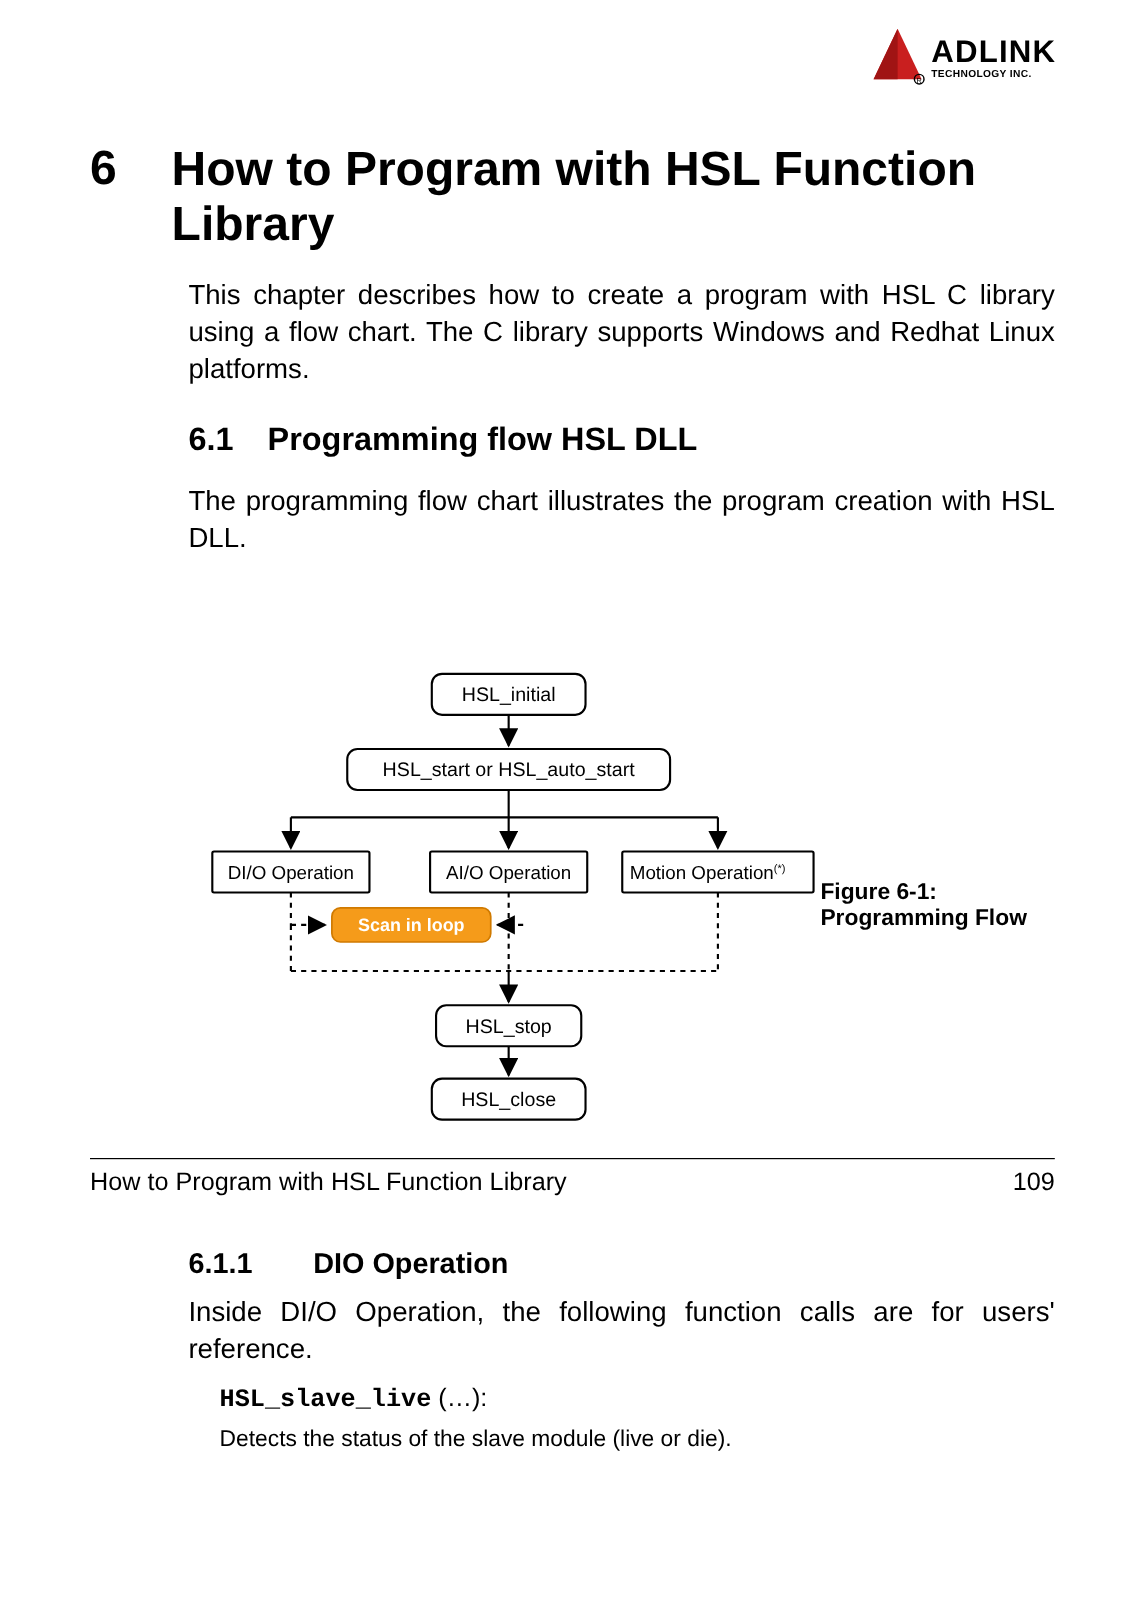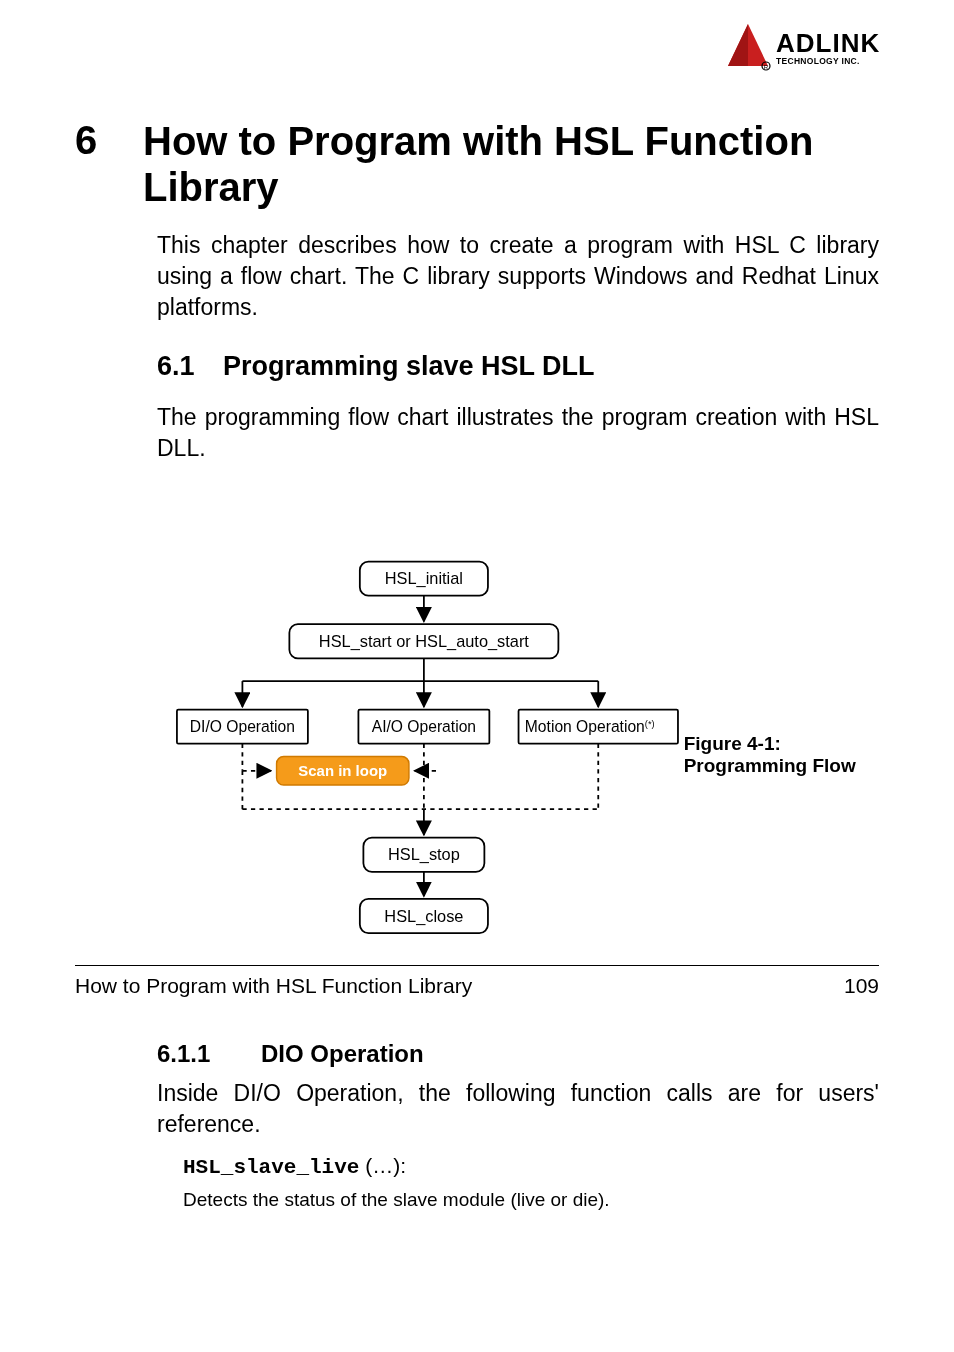--- a/index.html
+++ b/index.html
@@ -46,21 +46,21 @@
 
   <div class="chapter-row">
     <div class="chapter-num">6</div>
     <div class="chapter-title">How to Program with HSL Function Library</div>
   </div>
 
   <p class="body-text">This chapter describes how to create a program with HSL C library using a flow chart. The C library supports Windows and Redhat Linux platforms.</p>
 
   <div class="section-row">
     <div class="section-num">6.1</div>
-    <div class="section-title">Programming slave HSL DLL</div>
+    <div class="section-title">Programming flow HSL DLL</div>
   </div>
 
   <p class="body-text">The programming flow chart illustrates the program creation with HSL DLL.</p>
 
   <div class="figure-wrap">
     <svg class="flow-svg" viewBox="0 0 740 540">
       <defs>
         <marker id="arrow" viewBox="0 0 10 10" refX="9" refY="5" markerWidth="9" markerHeight="9" orient="auto-start-reverse">
           <path d="M0 0 L10 5 L0 10 Z" fill="#000"></path>
         </marker>
@@ -112,21 +112,21 @@
 
       <rect x="290" y="396" width="170" height="48" rx="12" fill="#fff" stroke="#000" stroke-width="2.5"></rect>
       <text x="375" y="428" text-anchor="middle" font-size="23" font-family="Arial">HSL_stop</text>
 
       <line x1="375" y1="444" x2="375" y2="478" stroke="#000" stroke-width="2.5" marker-end="url(#arrow)"></line>
 
       <rect x="285" y="482" width="180" height="48" rx="12" fill="#fff" stroke="#000" stroke-width="2.5"></rect>
       <text x="375" y="514" text-anchor="middle" font-size="23" font-family="Arial">HSL_close</text>
     </svg>
 
-    <div class="figure-caption">Figure 4-1: Programming Flow</div>
+    <div class="figure-caption">Figure 6-1: Programming Flow</div>
   </div>
 
   <div class="subsection-row">
     <div class="subsection-num">6.1.1</div>
     <div class="subsection-title">DIO Operation</div>
   </div>
 
   <p class="body-text" style="margin-top:10px;">Inside DI/O Operation, the following function calls are for users' reference.</p>
 
   <div class="code-line">

